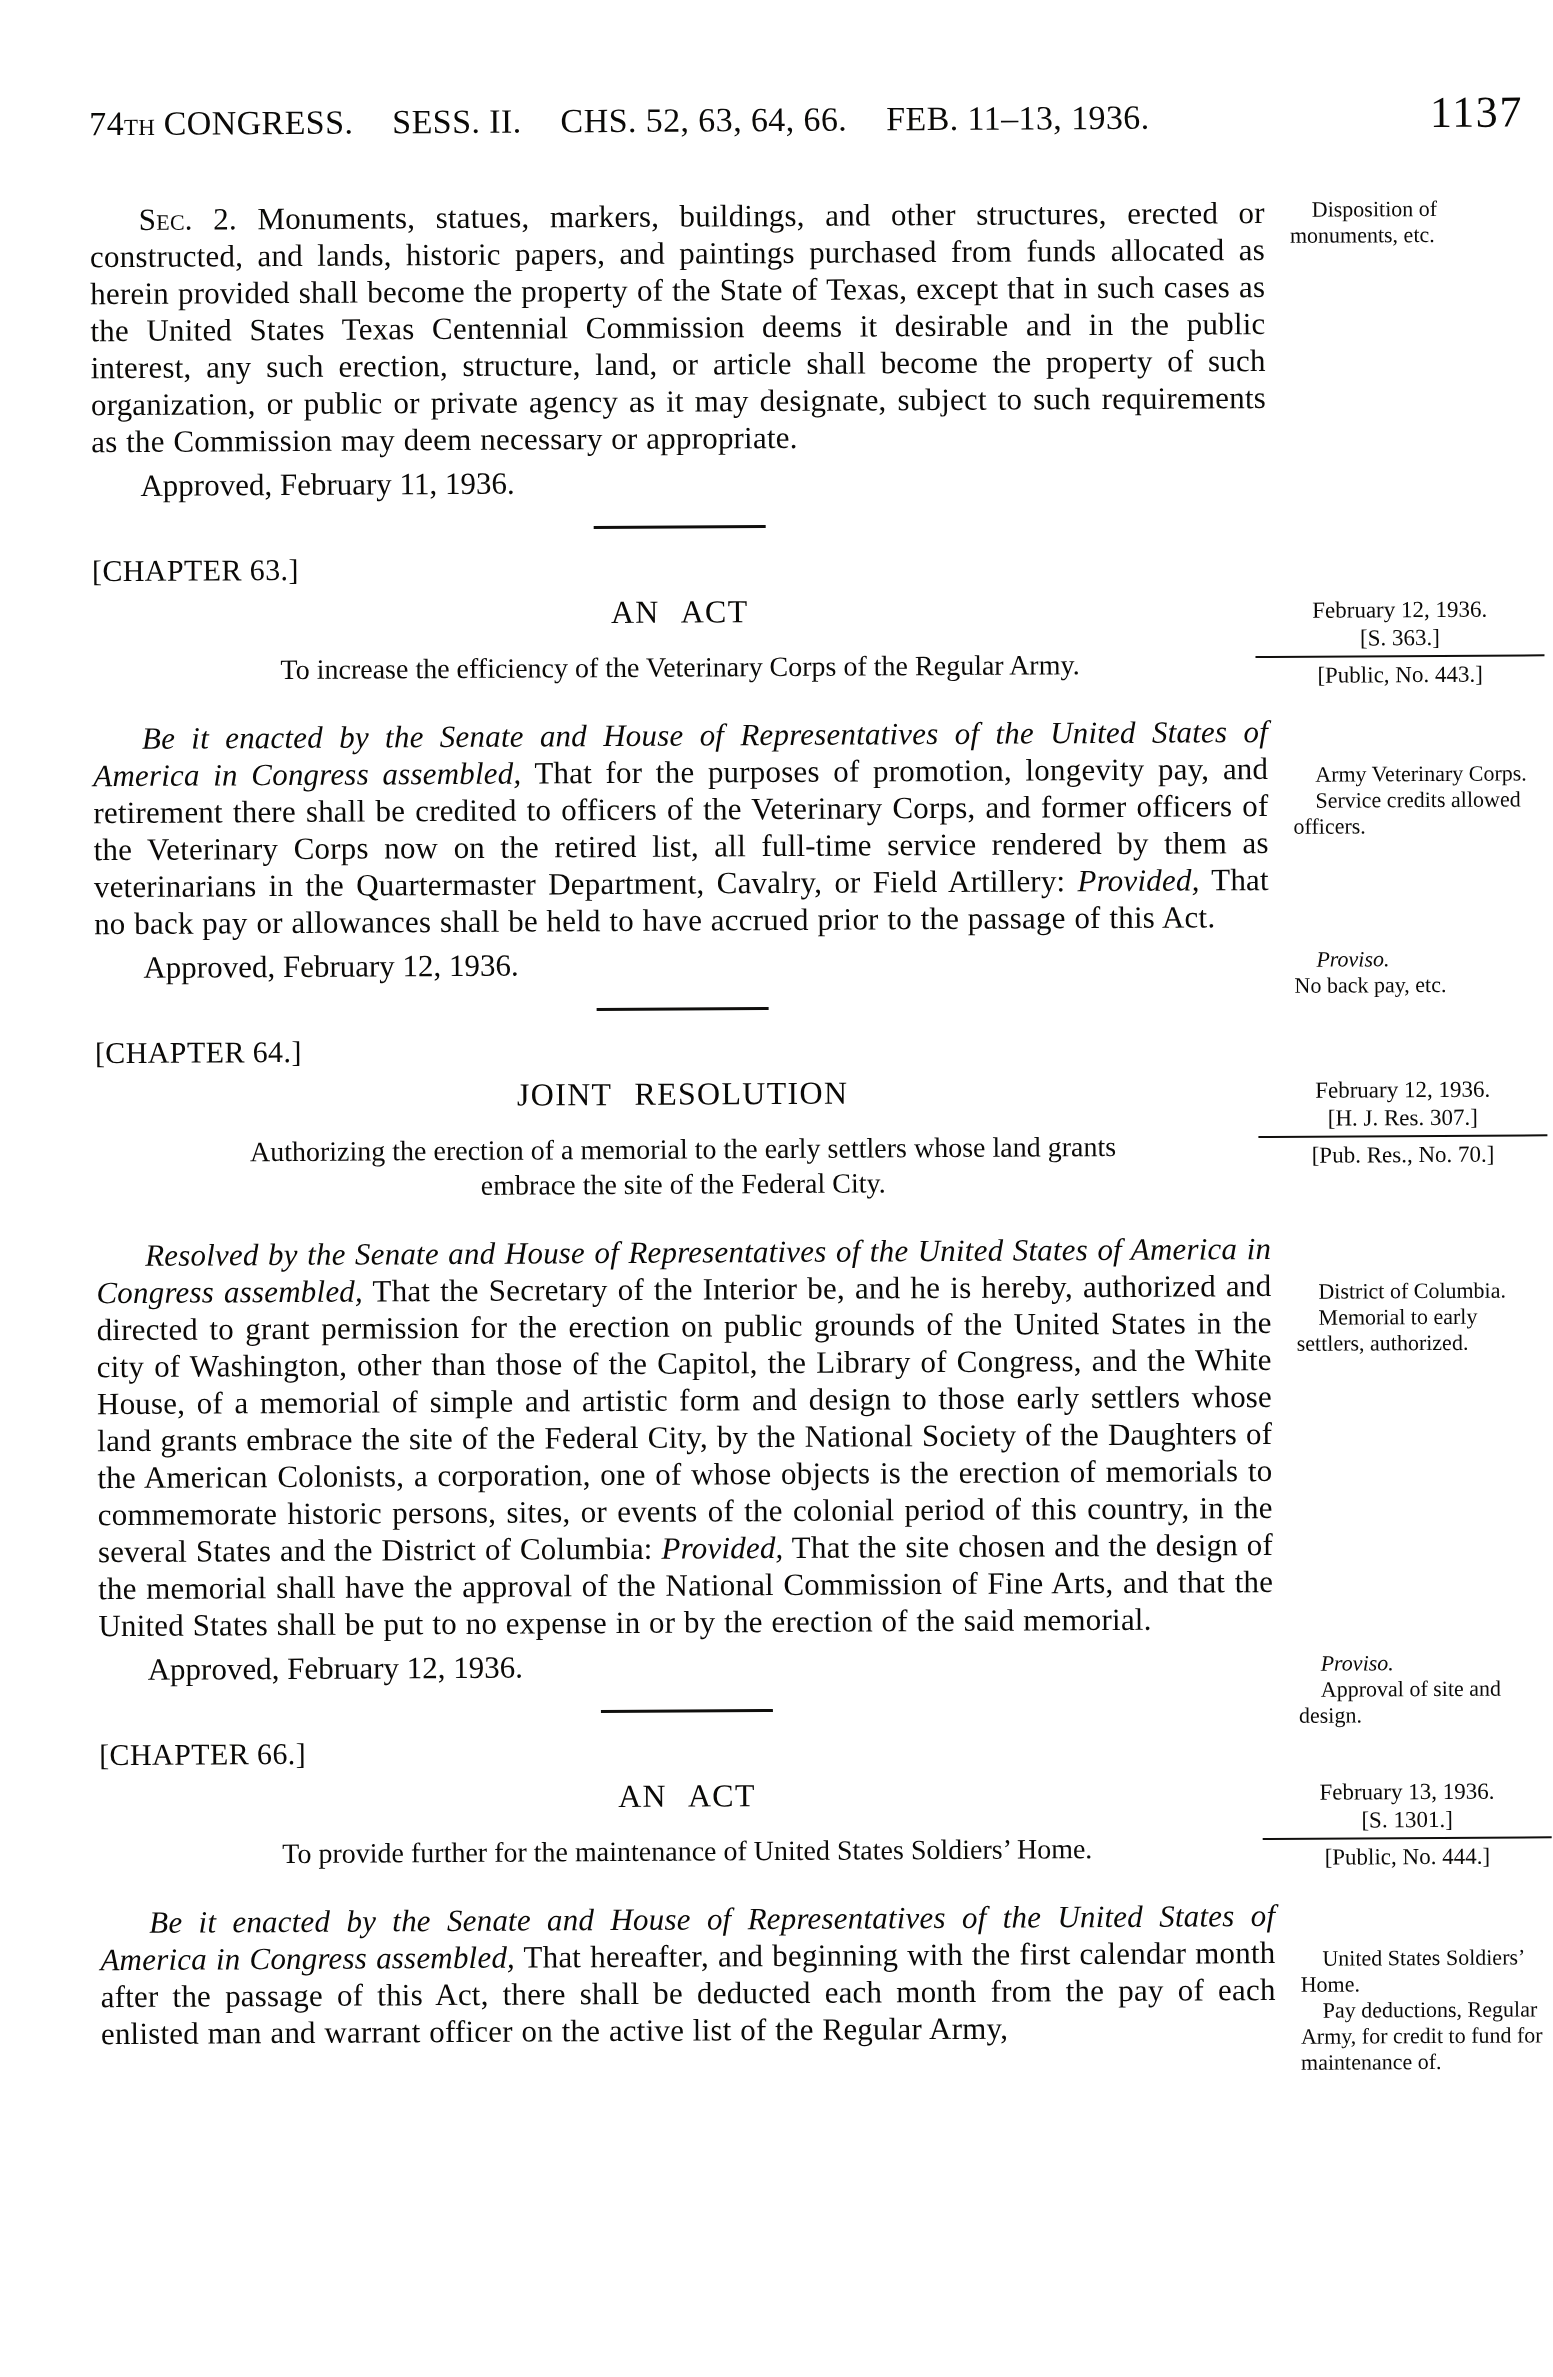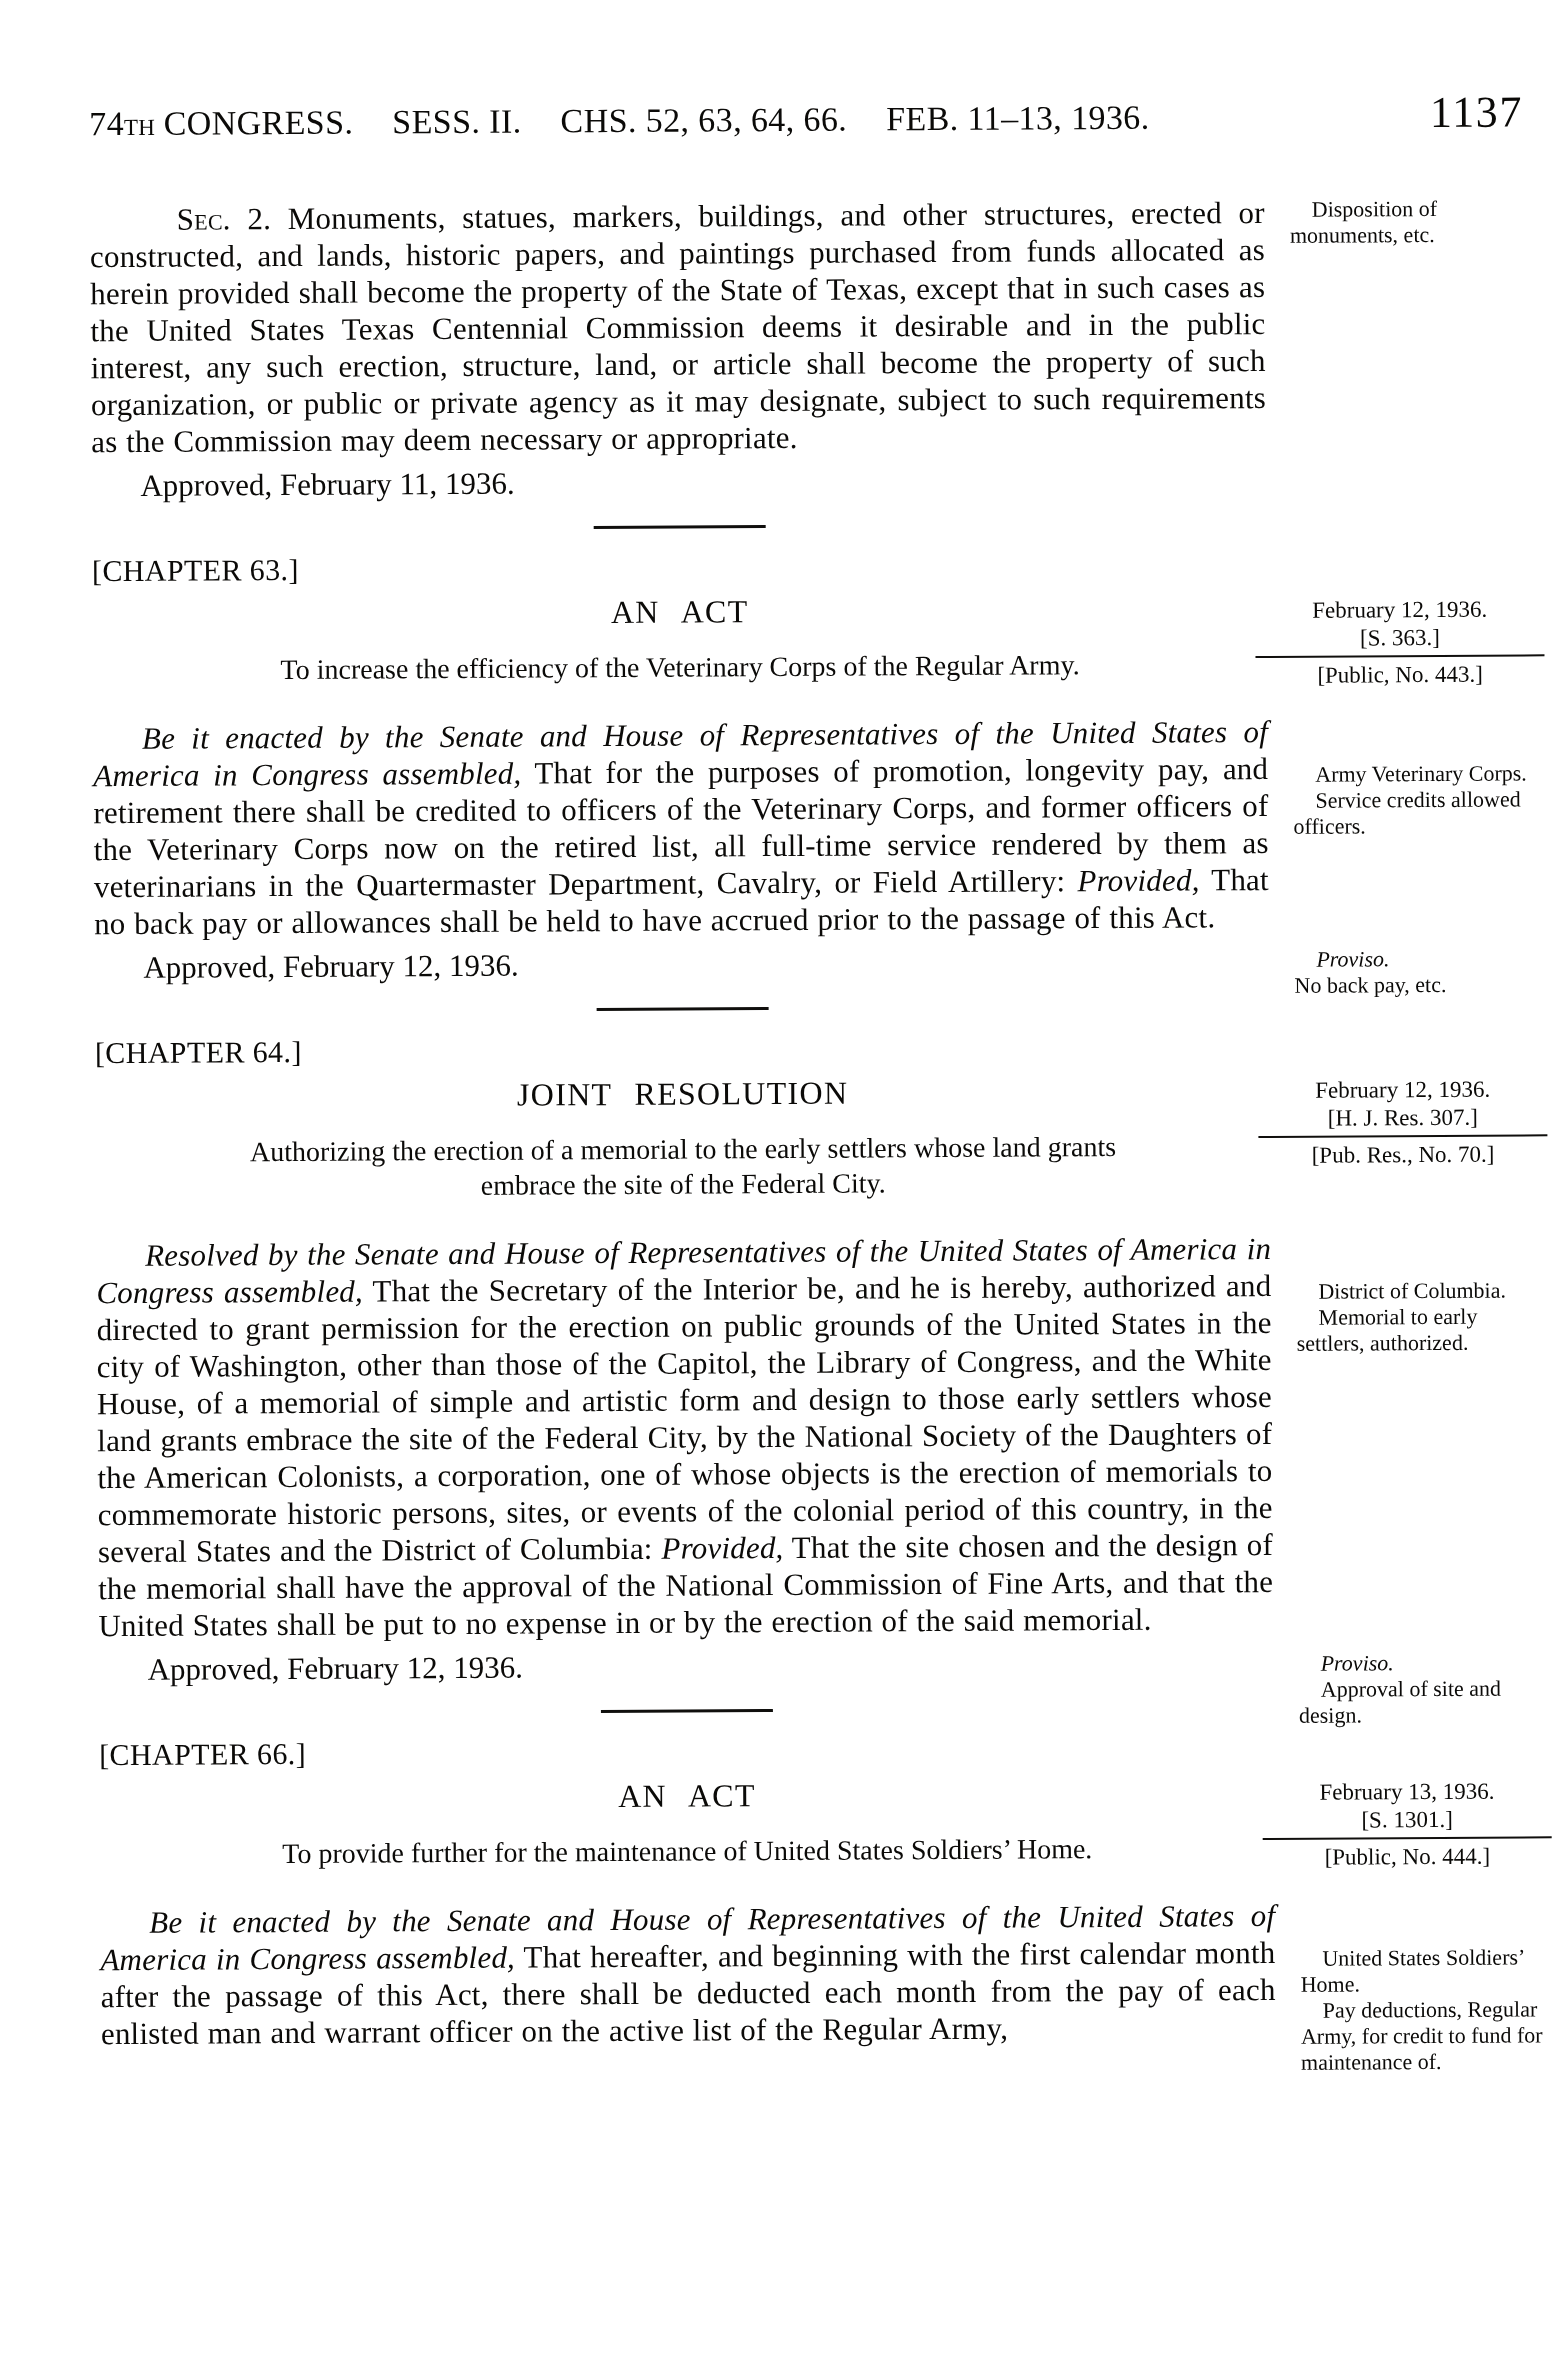--- a/index.html
+++ b/index.html
@@ -24,21 +24,21 @@
     margin-left:auto;font-size:44px;font-weight:400;letter-spacing:1.7px;
   }
   
   .main-col{margin-left:94px;width:1175px;}
   section{position:relative;}
   
   .bodytext{
     font-size:31px;line-height:37px;text-align:justify;
     text-indent:49px;margin:0;letter-spacing:0.2px;word-spacing:0.8px;
   }
-  .sc{font-variant:small-caps;margin-left:38px;}
+  .sc{font-variant:small-caps;}
   .it{font-style:italic;}
   .approved{
     font-size:31px;line-height:37px;text-indent:49px;margin:6.7px 0 0 0;
   }
   
   .rule{width:172px;height:3.4px;background:#100f0d;margin:25px auto 20px auto;}
   .chap{font-size:30px;line-height:37px;margin:0 0 3.4px 0;letter-spacing:0.4px;}
   .acthead{
     text-align:center;font-size:32px;font-weight:400;margin:8.4px 0 18.5px 0;
     letter-spacing:1.3px;word-spacing:13.4px;

